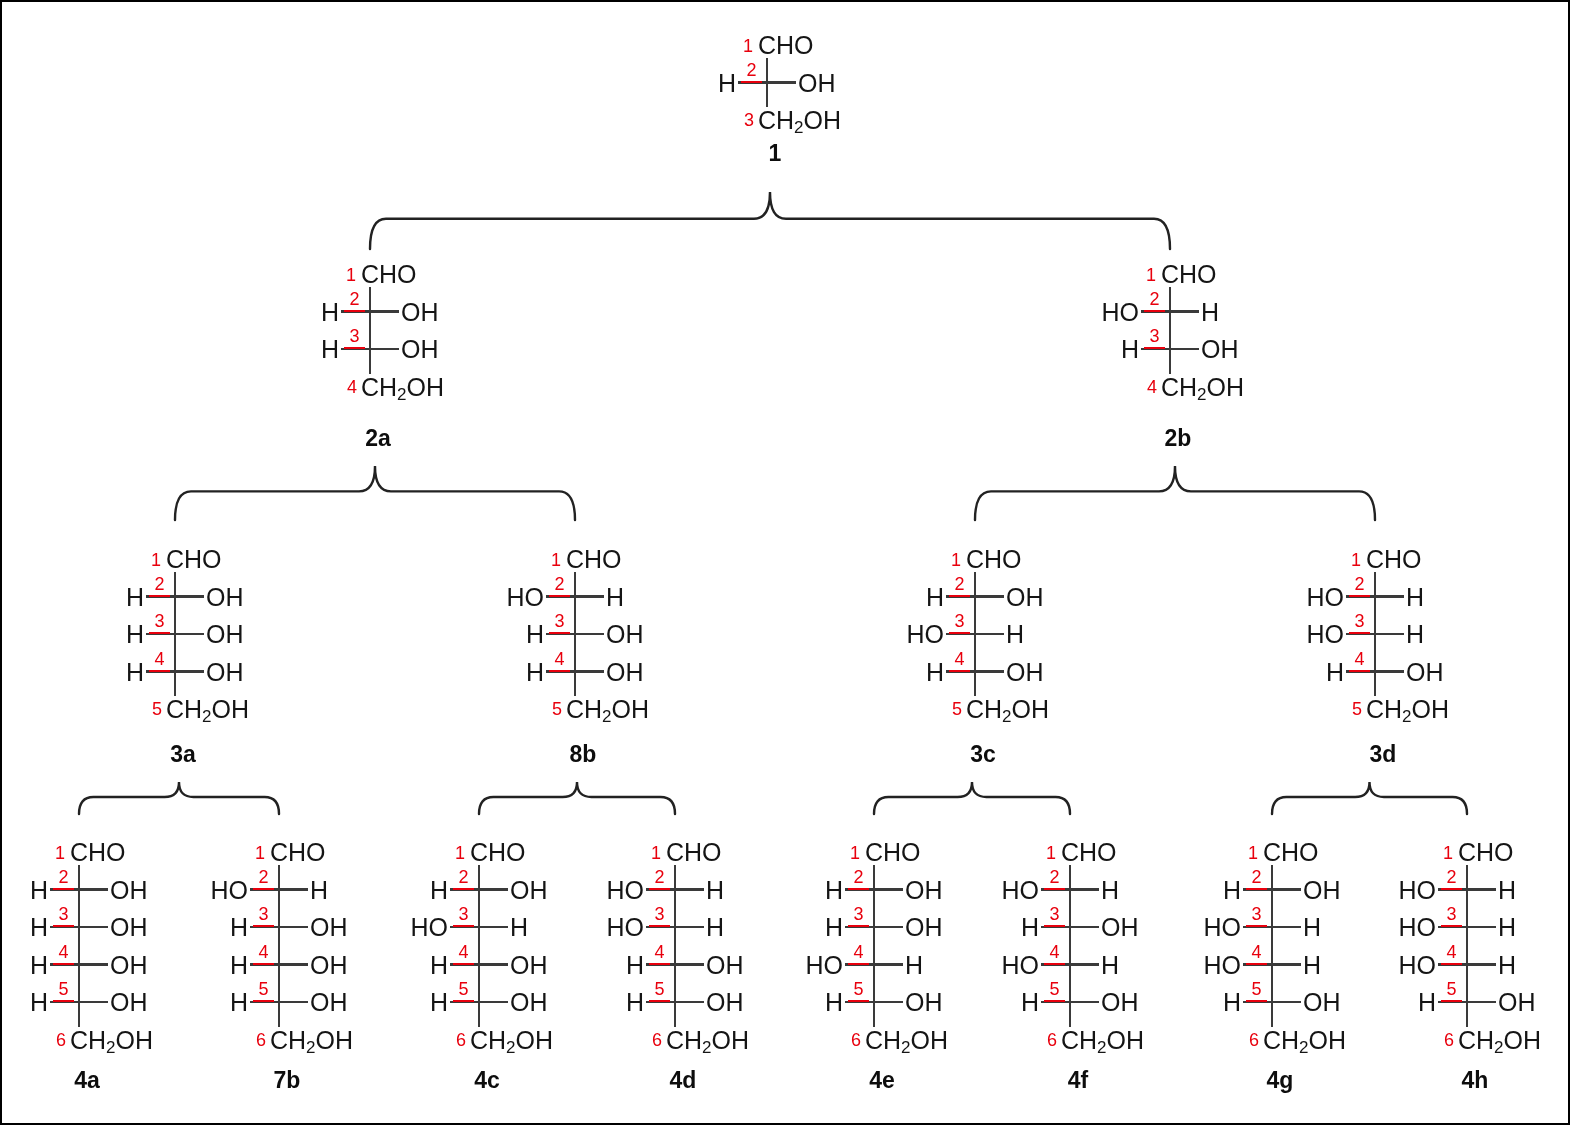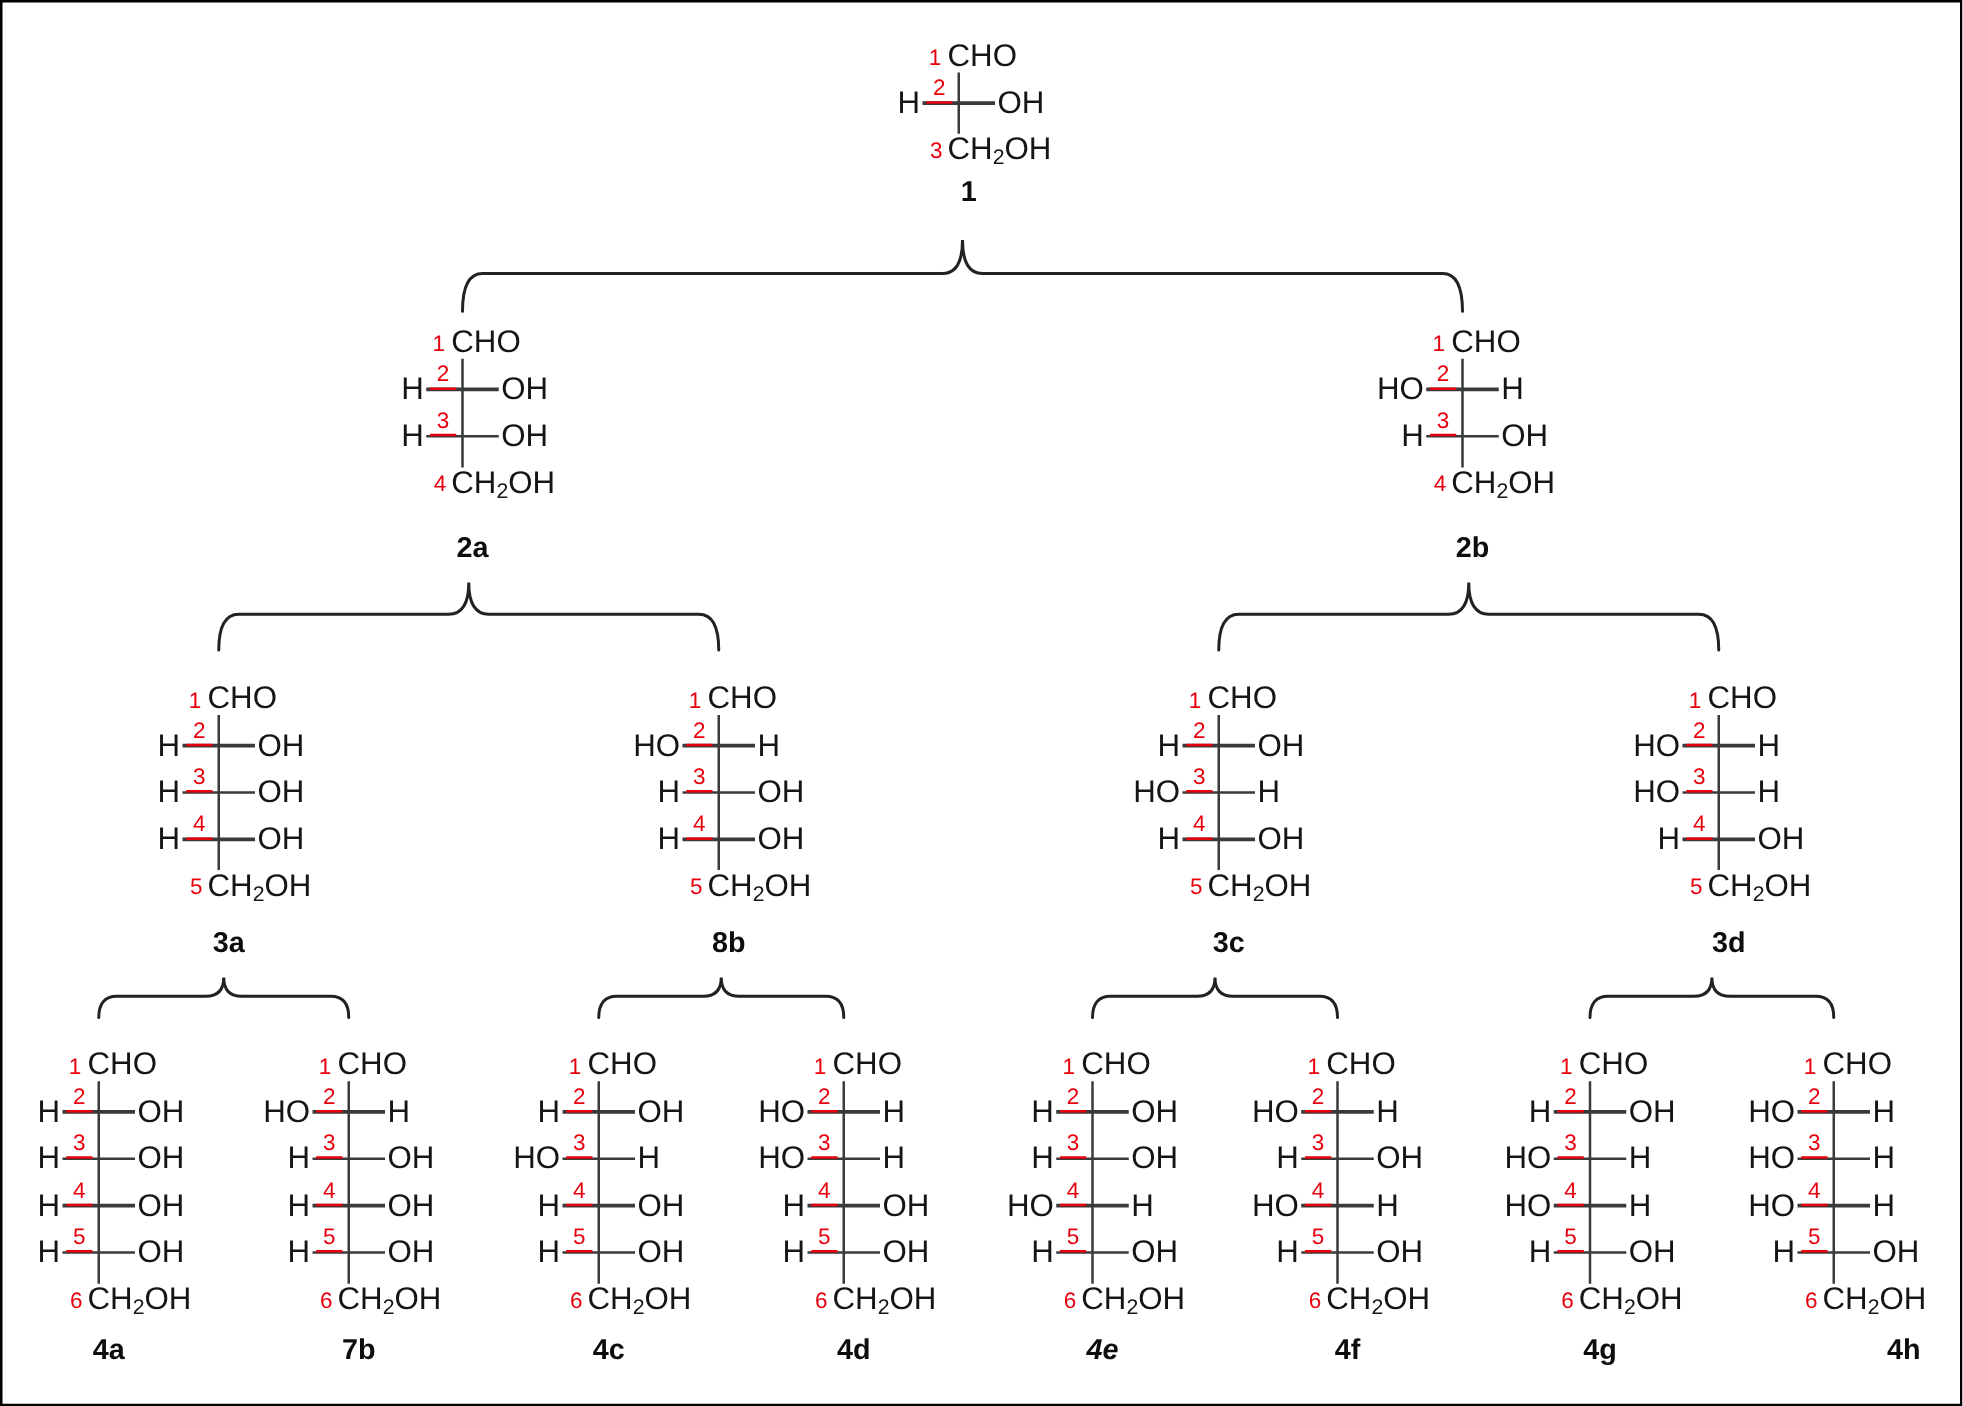--- a/index.html
+++ b/index.html
@@ -271,21 +271,21 @@
       <div class="hline" style="top: 111.3px; background: rgb(58, 58, 58);"></div>
       <span class="atom latom" style="top: 112.5px;">HO</span>
       <span class="atom ratom" style="top: 112.5px;">H</span>
       <span class="num cnum" style="top: 112.5px; color: rgb(232, 0, 13); border-bottom: 2.6px solid rgb(232, 0, 13);">4</span>
       <div class="hline" style="top: 148.8px; background: rgb(58, 58, 58);"></div>
       <span class="atom latom" style="top: 150px;">H</span>
       <span class="atom ratom" style="top: 150px;">OH</span>
       <span class="num cnum" style="top: 150px; color: rgb(232, 0, 13); border-bottom: 2.6px solid rgb(232, 0, 13);">5</span>
       <span class="num bot-num" style="top: 187.5px; color: rgb(232, 0, 13);">6</span>
       <span class="atom bot-atom" style="top: 187.5px;">CH<sub>2</sub>OH</span>
-      <div class="mlabel" style="top: 228px; font-style: italic;">4e</div>
+      <div class="mlabel" style="top: 228px;">4e</div>
     </div>
     <div class="mol" style="left: 1068px; top: 850px;">
       <div class="vline" style="top: 13px; height: 161.5px; background: rgb(58, 58, 58);"></div>
       <span class="num top-num" style="color: rgb(232, 0, 13);">1</span>
       <span class="atom top-atom">CHO</span>
       <div class="hline" style="top: 36.3px; background: rgb(58, 58, 58);"></div>
       <span class="atom latom" style="top: 37.5px;">HO</span>
       <span class="atom ratom" style="top: 37.5px;">H</span>
       <span class="num cnum" style="top: 37.5px; color: rgb(232, 0, 13); border-bottom: 2.6px solid rgb(232, 0, 13);">2</span>
       <div class="hline" style="top: 73.8px; background: rgb(58, 58, 58);"></div>
@@ -343,21 +343,21 @@
       <div class="hline" style="top: 111.3px; background: rgb(58, 58, 58);"></div>
       <span class="atom latom" style="top: 112.5px;">HO</span>
       <span class="atom ratom" style="top: 112.5px;">H</span>
       <span class="num cnum" style="top: 112.5px; color: rgb(232, 0, 13); border-bottom: 2.6px solid rgb(232, 0, 13);">4</span>
       <div class="hline" style="top: 148.8px; background: rgb(58, 58, 58);"></div>
       <span class="atom latom" style="top: 150px;">H</span>
       <span class="atom ratom" style="top: 150px;">OH</span>
       <span class="num cnum" style="top: 150px; color: rgb(232, 0, 13); border-bottom: 2.6px solid rgb(232, 0, 13);">5</span>
       <span class="num bot-num" style="top: 187.5px; color: rgb(232, 0, 13);">6</span>
       <span class="atom bot-atom" style="top: 187.5px;">CH<sub>2</sub>OH</span>
-      <div class="mlabel" style="top: 228px; margin-left: 48px;">4h</div>
+      <div class="mlabel" style="top: 228px;">4h</div>
     </div>
     <svg width="806" height="63" viewBox="-3 -3 806 63" class="brace" style="left: 365px; top: 187px;">
       <path d="M 0 57 Q 0 26.79 16 26.79 L 384 26.79 Q 400 26.79 400 0 Q 400 26.79 416 26.79 L 784 26.79 Q 800 26.79 800 57" fill="none" stroke="#222222" stroke-width="2.4" stroke-linecap="round"></path>
     </svg>
     <svg width="406" height="60" viewBox="-3 -3 406 60" class="brace" style="left: 170px; top: 461px;">
       <path d="M 0 54 Q 0 25.38 16 25.38 L 184 25.38 Q 200 25.38 200 0 Q 200 25.38 216 25.38 L 384 25.38 Q 400 25.38 400 54" fill="none" stroke="#222222" stroke-width="2.4" stroke-linecap="round"></path>
     </svg>
     <svg width="406" height="60" viewBox="-3 -3 406 60" class="brace" style="left: 970px; top: 461px;">
       <path d="M 0 54 Q 0 25.38 16 25.38 L 184 25.38 Q 200 25.38 200 0 Q 200 25.38 216 25.38 L 384 25.38 Q 400 25.38 400 54" fill="none" stroke="#222222" stroke-width="2.4" stroke-linecap="round"></path>
     </svg>

